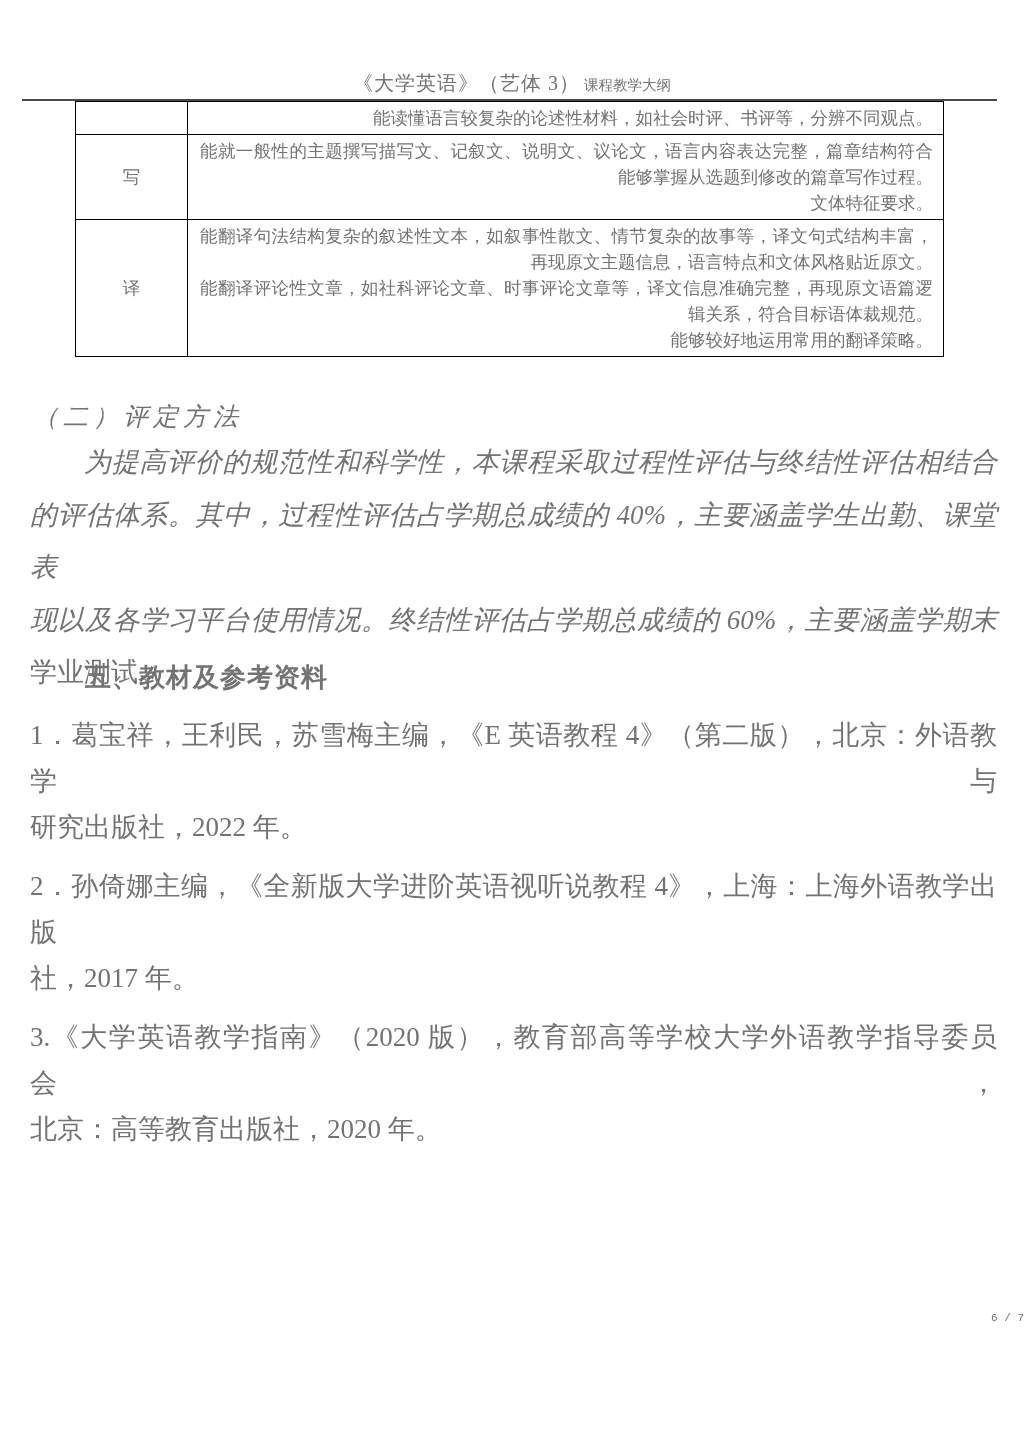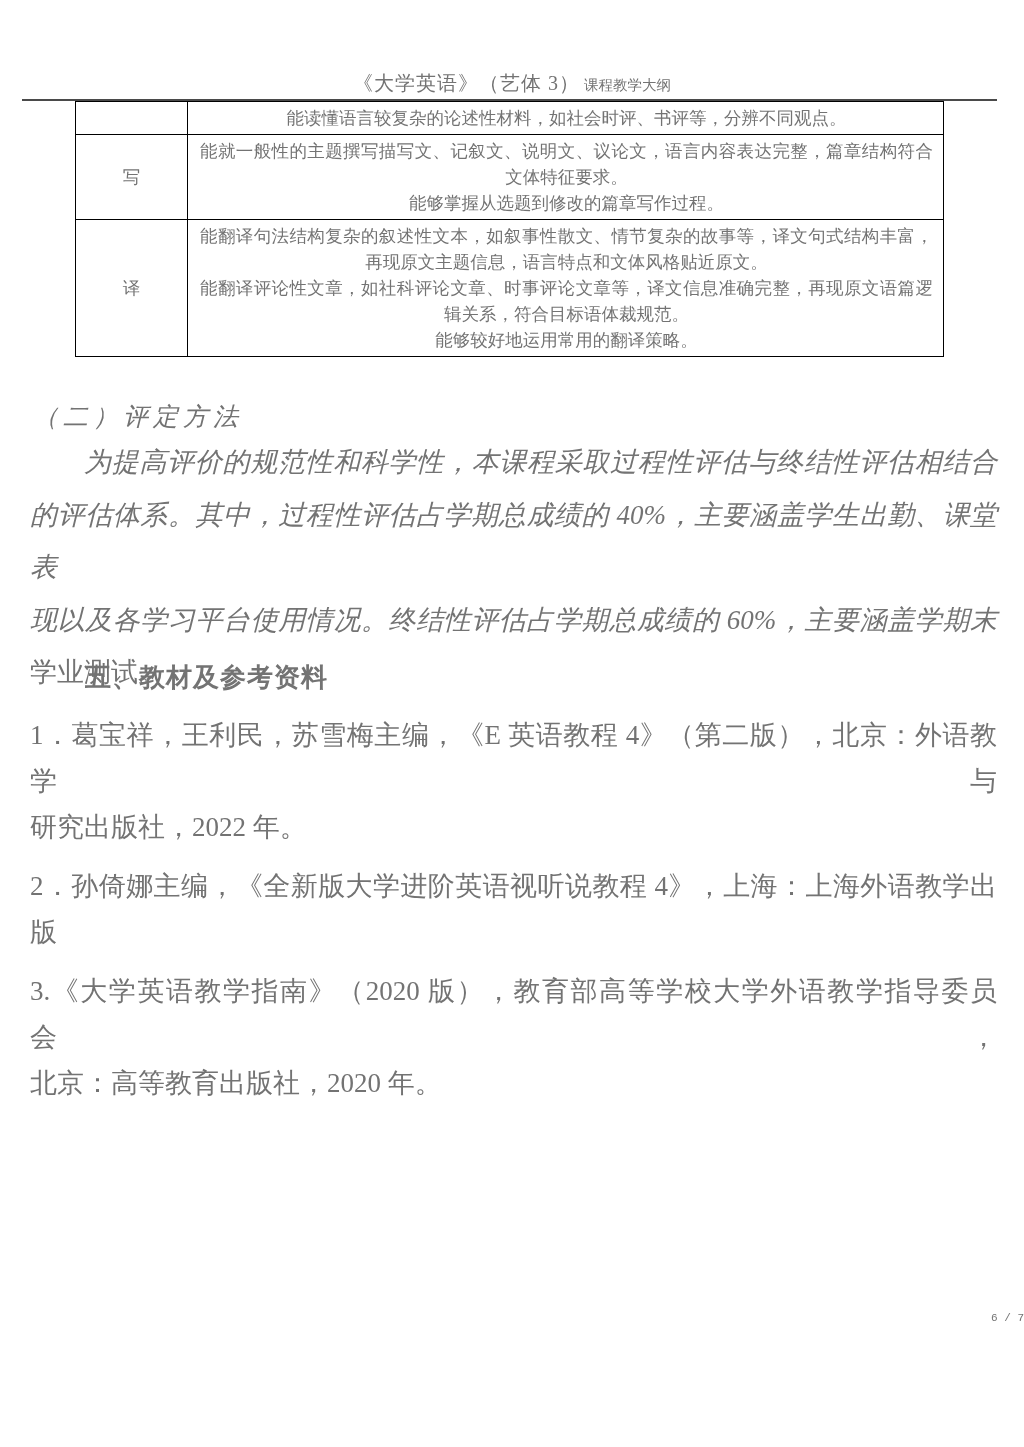--- a/index.html
+++ b/index.html
@@ -56,21 +56,21 @@
     display: flex;
     align-items: center;
     justify-content: center;
     font-size: 17.5px;
   }
   .pcell {
     flex: 1 1 auto;
     padding: 3px 10px 3px 12px;
   }
   .pcell .jline { text-align: justify; text-align-last: justify; }
-  .pcell .jlast { text-align: center; }
+  .pcell .jlast { text-align: right; }
   
   .sec2-heading {
     position: absolute;
     top: 400px; left: 33px;
     font-size: 25px;
     font-style: italic;
     letter-spacing: 5px;
     font-family: "Liberation Serif", "DejaVu Serif", serif;
   }
   .para {
@@ -128,22 +128,22 @@
       <div class="plabel"></div>
       <div class="pcell">
         <div class="jlast">能读懂语言较复杂的论述性材料，如社会时评、书评等，分辨不同观点。</div>
       </div>
     </div>
 
     <div class="prow">
       <div class="plabel">写</div>
       <div class="pcell">
         <div class="jline">能就一般性的主题撰写描写文、记叙文、说明文、议论文，语言内容表达完整，篇章结构符合</div>
+        <div class="jlast">能够掌握从选题到修改的篇章写作过程。</div>
         <div class="jlast">文体特征要求。</div>
-        <div class="jlast">能够掌握从选题到修改的篇章写作过程。</div>
       </div>
     </div>
 
     <div class="prow">
       <div class="plabel">译</div>
       <div class="pcell">
         <div class="jline">能翻译句法结构复杂的叙述性文本，如叙事性散文、情节复杂的故事等，译文句式结构丰富，</div>
         <div class="jlast">再现原文主题信息，语言特点和文体风格贴近原文。</div>
         <div class="jline">能翻译评论性文章，如社科评论文章、时事评论文章等，译文信息准确完整，再现原文语篇逻</div>
         <div class="jlast">辑关系，符合目标语体裁规范。</div>
@@ -164,20 +164,21 @@
 
   <div class="sec5-heading">五、教材及参考资料</div>
 
   <div class="ref-list">
     <div class="ref-item">
       <div class="jline">1．葛宝祥，王利民，苏雪梅主编，《E 英语教程 4》（第二版），北京：外语教学与</div>
       <div class="jlast">研究出版社，2022 年。</div>
     </div>
     <div class="ref-item">
       <div class="jline">2．孙倚娜主编，《全新版大学进阶英语视听说教程 4》，上海：上海外语教学出版</div>
+      <div class="jlast">社，2017 年。</div>
     </div>
     <div class="ref-item">
       <div class="jline">3.《大学英语教学指南》（2020 版），教育部高等学校大学外语教学指导委员会，</div>
       <div class="jlast">北京：高等教育出版社，2020 年。</div>
     </div>
   </div>
 
   <div class="footer">6 / 7</div>
 
 </div>

